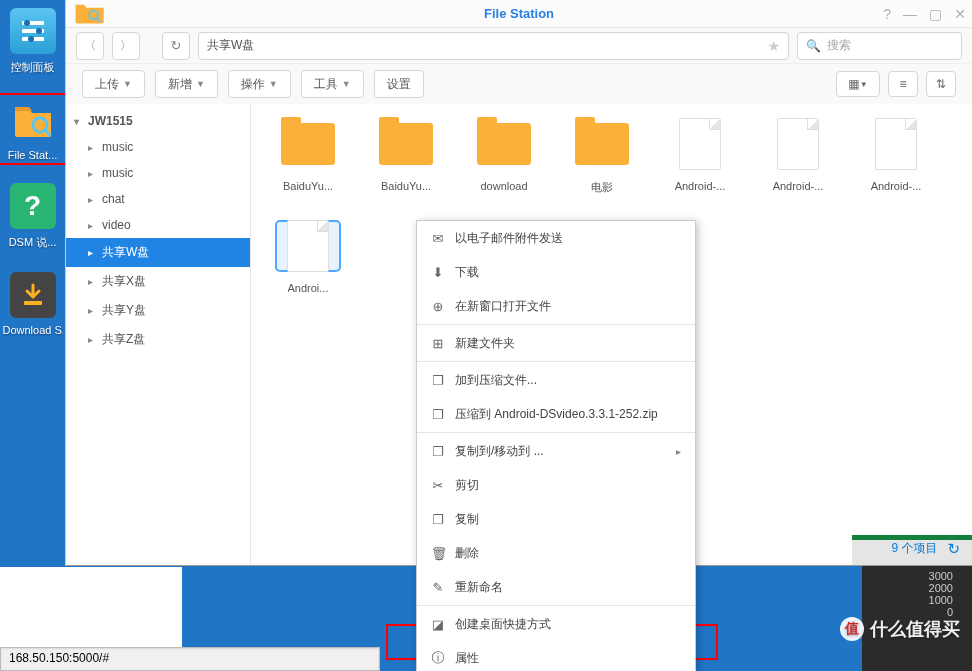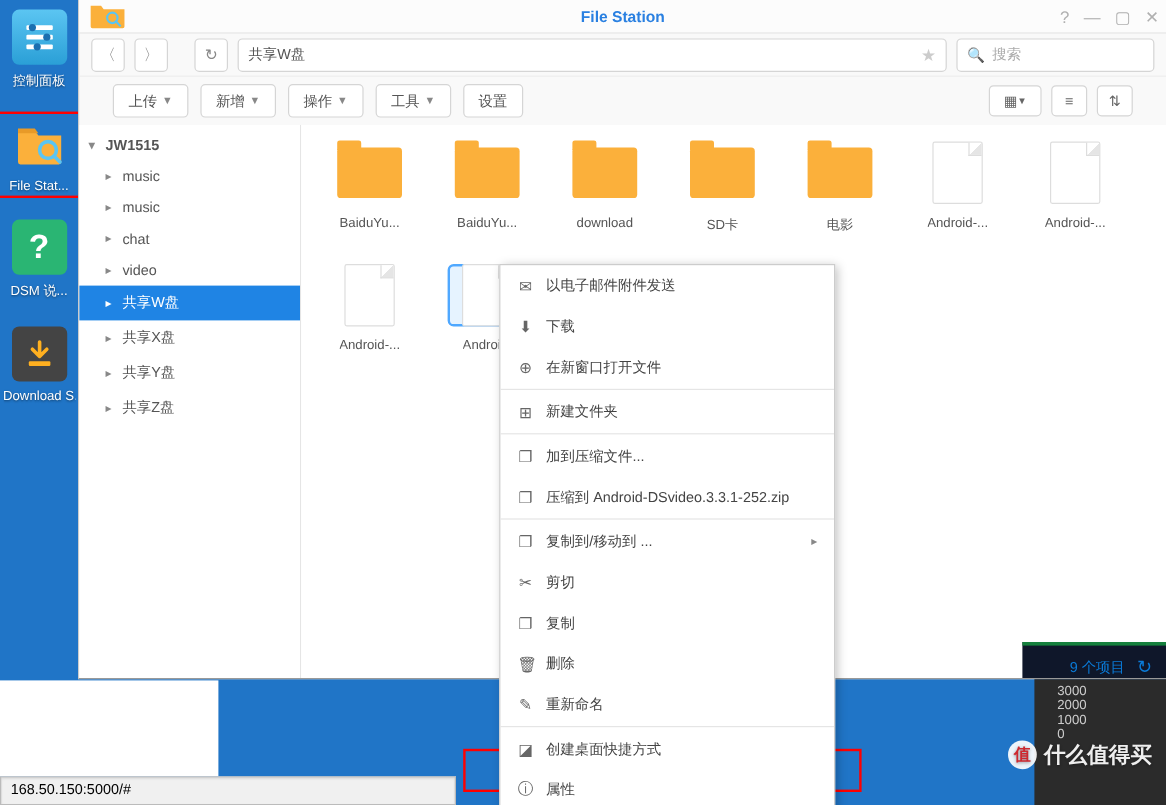--- a/index.html
+++ b/index.html
@@ -23,21 +23,21 @@
 .titlebar .title { position: absolute; left: 0; right: 0; text-align: center; color: #2a80e1; font-size: 13px; font-weight: bold; pointer-events: none; }
 .win-controls { margin-left: auto; display: flex; gap: 12px; color: #b0b0b0; font-size: 14px; z-index: 2; }
 .win-controls span { cursor: pointer; }
 
 .toolbar1 { height: 36px; display: flex; align-items: center; padding: 0 10px; gap: 8px; border-bottom: 1px solid #eee; }
 .nav-btn { width: 28px; height: 28px; border: 1px solid #d5d5d5; border-radius: 4px; background: #fff; display: flex; align-items: center; justify-content: center; color: #888; font-size: 13px; cursor: pointer; }
 .path-input { flex: 1; height: 28px; border: 1px solid #d5d5d5; border-radius: 4px; background: #fff; padding: 0 28px 0 8px; font-size: 12px; color: #555; position: relative; display: flex; align-items: center; }
 .path-input .star { position: absolute; right: 8px; color: #ccc; font-size: 14px; }
 .search-box { width: 165px; height: 28px; border: 1px solid #d5d5d5; border-radius: 4px; background: #fff; display: flex; align-items: center; padding: 0 8px; gap: 6px; color: #aaa; font-size: 12px; }
 
-.toolbar2 { height: 40px; display: flex; align-items: center; padding: 0 28px; gap: 10px; }
+.toolbar2 { height: 40px; display: flex; align-items: center; padding: 0 16px; gap: 10px; }
 .tb-btn { height: 28px; padding: 0 12px; border: 1px solid #d5d5d5; border-radius: 4px; background: #fff; display: flex; align-items: center; gap: 4px; font-size: 12px; color: #555; cursor: pointer; }
 .tb-btn .caret { font-size: 9px; color: #888; }
 .view-controls { margin-left: auto; display: flex; gap: 8px; align-items: center; }
 .view-btn { width: 30px; height: 26px; border: 1px solid #d5d5d5; border-radius: 4px; background: #fff; display: flex; align-items: center; justify-content: center; color: #666; font-size: 12px; cursor: pointer; }
 
 .fs-body { flex: 1; display: flex; overflow: hidden; }
 .tree { width: 185px; background: #fff; border-right: 1px solid #e5e5e5; padding-top: 4px; font-size: 12px; color: #555; }
 .tree-node { padding: 6px 8px 6px 22px; cursor: pointer; display: flex; align-items: center; gap: 4px; }
 .tree-node.root { font-weight: bold; padding-left: 8px; }
 .tree-node .arrow { width: 10px; display: inline-block; color: #888; font-size: 10px; }
@@ -47,30 +47,30 @@
 .file-area { flex: 1; background: #fff; display: flex; flex-wrap: wrap; align-content: flex-start; padding: 12px 0 0 8px; gap: 0; position: relative; overflow: hidden; }
 .file-item { width: 98px; height: 102px; display: flex; flex-direction: column; align-items: center; padding-top: 4px; cursor: pointer; }
 .file-item.selected .thumb { outline: 2px solid #4fa8ff; background: #e6f3ff; border-radius: 3px; }
 .file-item .thumb { width: 62px; height: 48px; display: flex; align-items: center; justify-content: center; }
 .file-item .fname { font-size: 11px; color: #555; margin-top: 12px; text-align: center; max-width: 88px; overflow: hidden; text-overflow: ellipsis; white-space: nowrap; }
 .folder-icon { width: 54px; height: 42px; background: #fbb03b; border-radius: 3px; position: relative; }
 .folder-icon::before { content: ""; position: absolute; top: -6px; left: 0; width: 20px; height: 8px; background: #fbb03b; border-radius: 2px 2px 0 0; }
 .file-icon { width: 42px; height: 52px; border: 1px solid #ddd; background: #fff; position: relative; border-radius: 2px; }
 .file-icon::after { content: ""; position: absolute; top: 0; right: 0; width: 10px; height: 10px; background: linear-gradient(135deg, #fff 50%, #e5e5e5 50%); border-left:1px solid #ddd; border-bottom:1px solid #ddd; }
 
-.statusbar { position: absolute; bottom: 0; right: 0; height: 30px; width: 120px; background: #0f172a; border-top: 3px solid #15803d; display: flex; align-items: flex-end; justify-content: flex-end; padding: 0 12px; gap: 10px; font-size: 12px; color: #0a7bd8; }
+.statusbar { position: absolute; bottom: 0; right: 0; height: 30px; width: 120px; background: #e5e5e5; border-top: 5px solid #15803d; display: flex; align-items: flex-start; justify-content: flex-end; padding: 0 12px; gap: 10px; font-size: 12px; color: #0a7bd8; }
 
 
 .context-menu { position: absolute; left: 416px; top: 220px; width: 280px; background: #fff; border: 1px solid #ccc; box-shadow: 2px 2px 8px rgba(0,0,0,0.25); font-size: 12px; color: #444; z-index: 100; }
 .context-item { height: 34px; display: flex; align-items: center; padding: 0 14px; gap: 10px; cursor: pointer; }
 .context-item .mi-icon { width: 14px; text-align: center; color: #666; font-size: 13px; }
 .context-item .submenu-arrow { margin-left: auto; font-size: 10px; color: #888; }
 .context-sep { height: 1px; background: #e5e5e5; margin: 1px 0; }
 .red-box { position: absolute; border: 2px solid red; pointer-events: none; }
-.side-panel { position: absolute; right: 0; bottom: 0; width: 110px; height: 105px; background: #2b2b2b; color: #ccc; font-family: monospace; font-size: 11px; padding: 4px 19px; }
+.side-panel { position: absolute; right: 0; bottom: 0; width: 110px; height: 105px; background: #2b2b2b; color: #ccc; font-family: monospace; font-size: 11px; text-align: right; padding: 4px 19px; }
 .addr-bar { position: absolute; left: 0; bottom: 0; height: 24px; width: 380px; background: #f0f0f0; border: 1px solid #bbb; font-size: 12px; padding: 3px 8px; z-index: 5; box-shadow: inset 0 1px 2px rgba(0,0,0,0.1); }
 
 .watermark { position: absolute; right: 12px; bottom: 30px; display: flex; align-items: center; gap: 6px; color: #fff; font-weight: bold; font-size: 18px; text-shadow: 0 1px 3px rgba(0,0,0,0.4); opacity: 0.92; z-index: 3; }
 .watermark .wm-badge { width: 24px; height: 24px; border-radius: 50%; background: #fff; color: #d22; display: flex; align-items: center; justify-content: center; font-size: 14px; }
 
 .tree-panel-left { position: absolute; left: 0; bottom: 24px; width: 182px; height: 80px; background: #fff; z-index: 2; }
 
 svg { display: block; }
 </style>
 </head>
@@ -233,26 +233,20 @@
         <div class="file-item">
           <div class="thumb">
             <div class="folder-icon"></div>
           </div>
           <div class="fname">download</div>
         </div>
         <div class="file-item">
           <div class="thumb">
             <div class="folder-icon"></div>
           </div>
-          <div class="fname">SD卡</div>
-        </div>
-        <div class="file-item">
-          <div class="thumb">
-            <div class="folder-icon"></div>
-          </div>
           <div class="fname">电影</div>
         </div>
         <div class="file-item">
           <div class="thumb">
             <div class="file-icon"></div>
           </div>
           <div class="fname">Android-...</div>
         </div>
         <div class="file-item">
           <div class="thumb">

